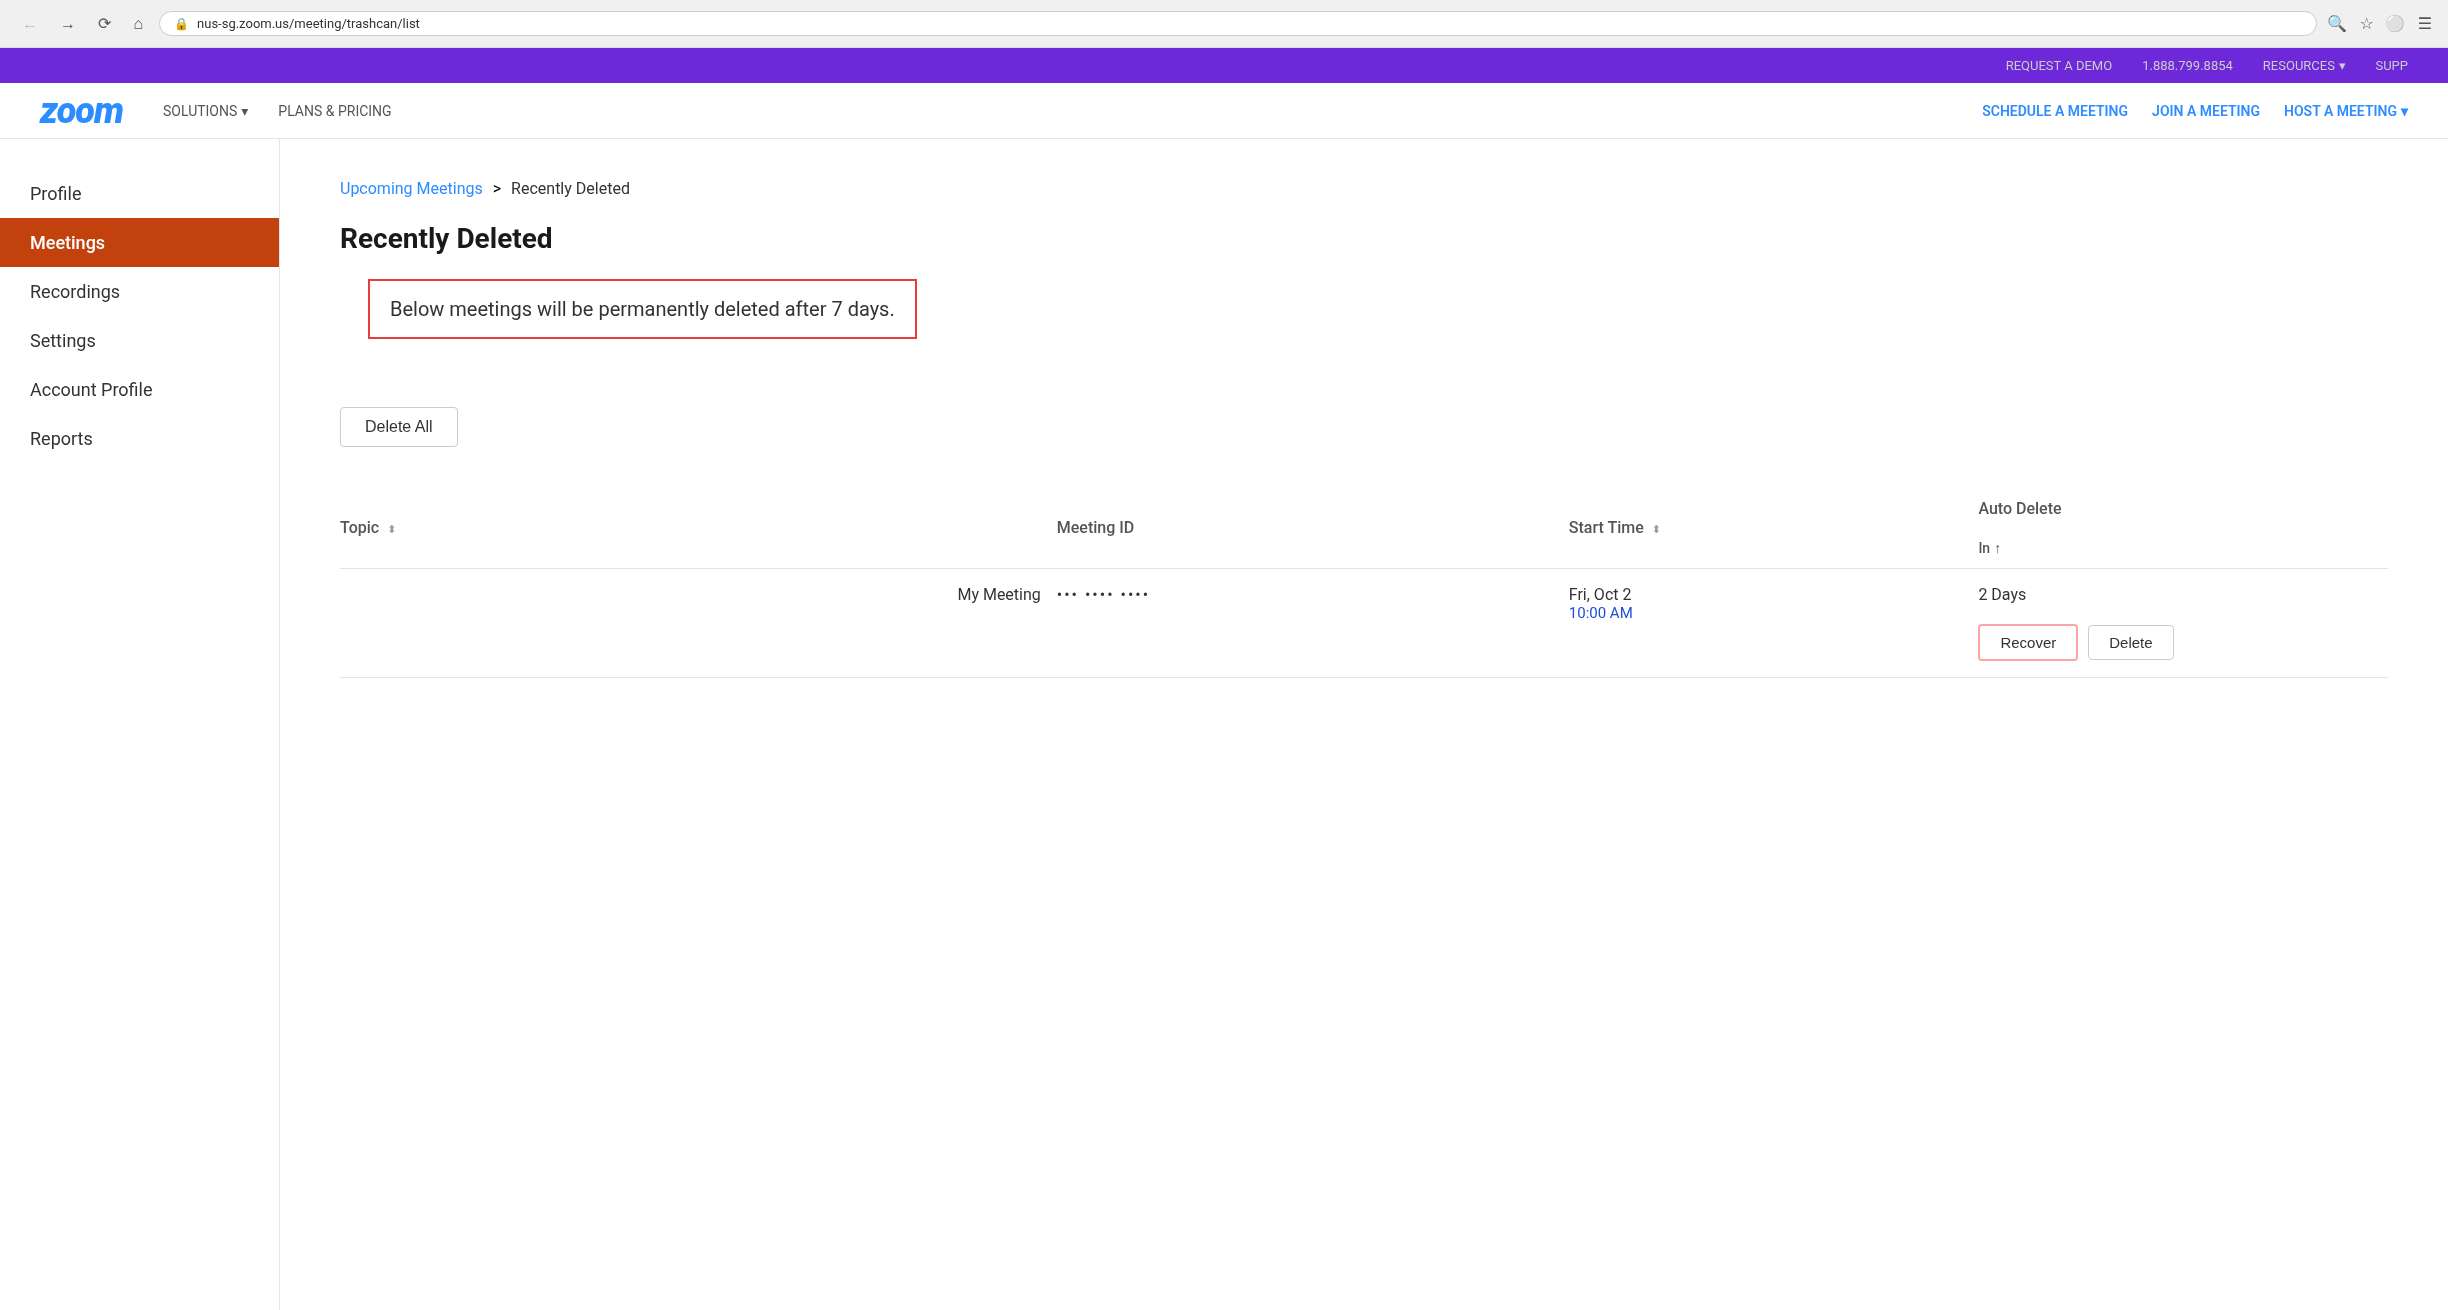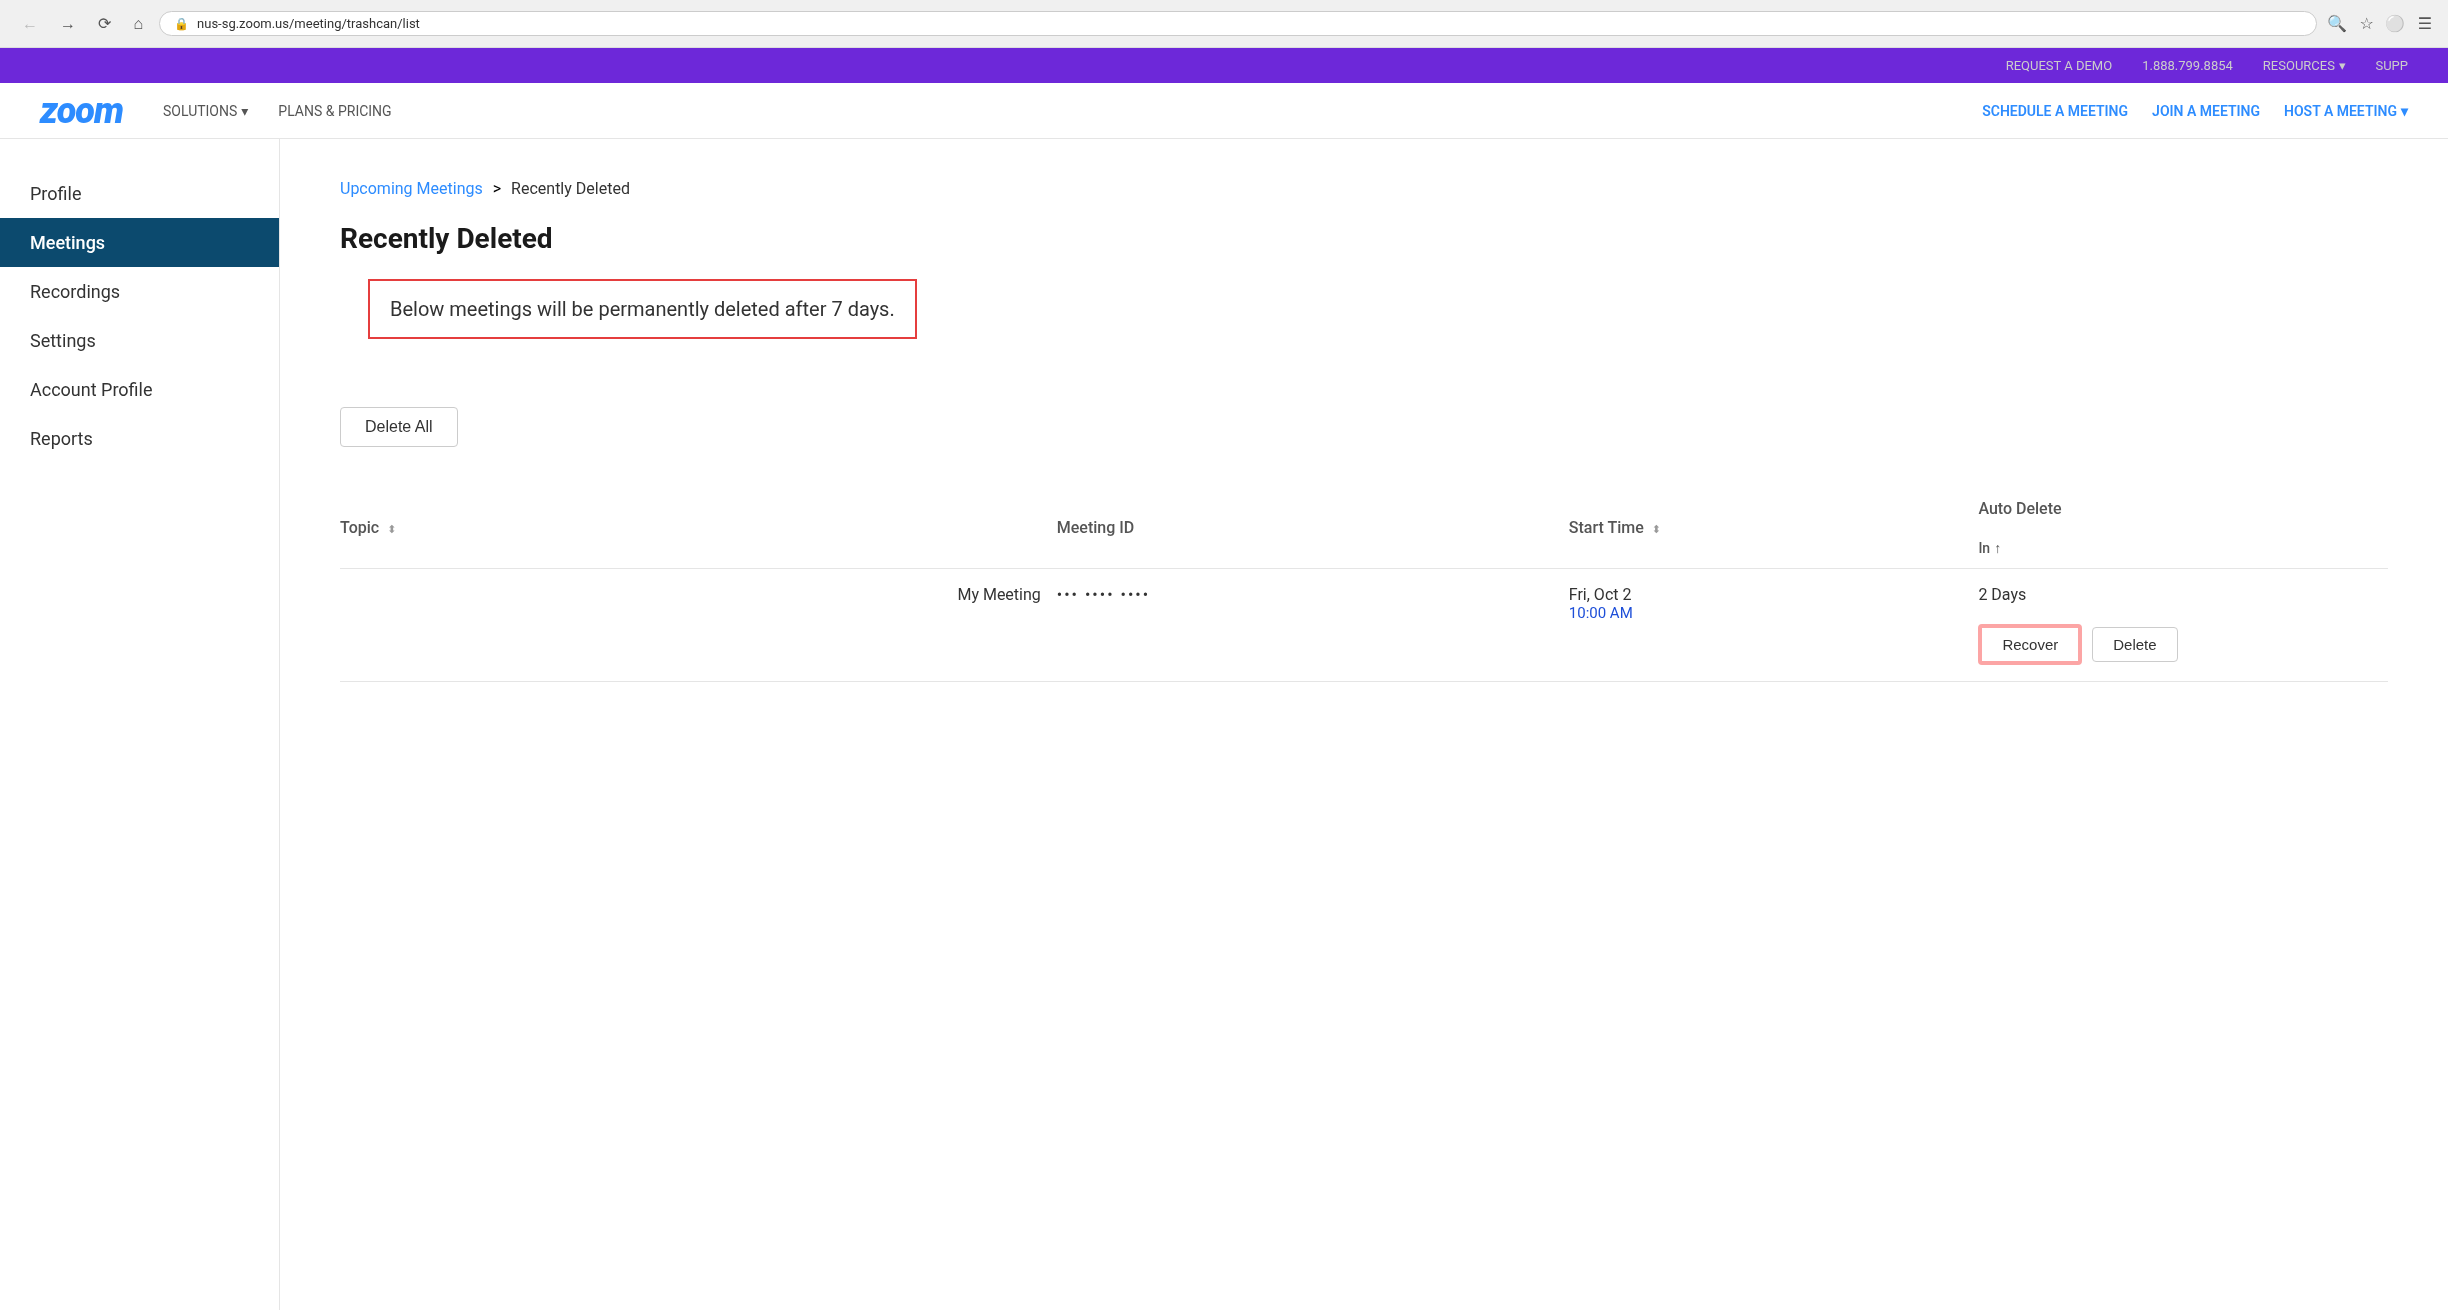--- a/index.html
+++ b/index.html
@@ -116,21 +116,21 @@
       padding: 30px 0;
       flex-shrink: 0;
     }
     .sidebar-item {
       padding: 14px 30px;
       font-size: 18px;
       color: #333;
       cursor: pointer;
     }
     .sidebar-item.active {
-      background: #0c4a6e;
+      background: #c2410c;
       color: white;
       font-weight: 500;
     }
 
     
     .content {
       flex: 1;
       padding: 40px 60px;
       background: white;
     }
@@ -211,21 +211,21 @@
     .auto-delete-header { display: flex; flex-direction: column; }
     .auto-delete-sub { font-size: 14px; color: #555; display: flex; align-items: center; gap: 4px; margin-top: 22px; }
 
     .meeting-id-cell { color: #999; letter-spacing: 2px; font-size: 15px; }
 
     .start-time-cell .date { color: #333; }
     .start-time-cell .time { color: #1d4ed8; font-size: 15px; }
 
     .action-buttons { display: flex; gap: 10px; align-items: center; margin-top: 20px; }
     .recover-btn {
-      border: 4px solid #fca5a5;
+      border: 2px solid #fca5a5;
       background: white;
       color: #333;
       padding: 8px 20px;
       font-size: 15px;
       cursor: pointer;
       border-radius: 4px;
     }
     .action-delete-btn {
       border: 1px solid #ccc;
       background: white;

